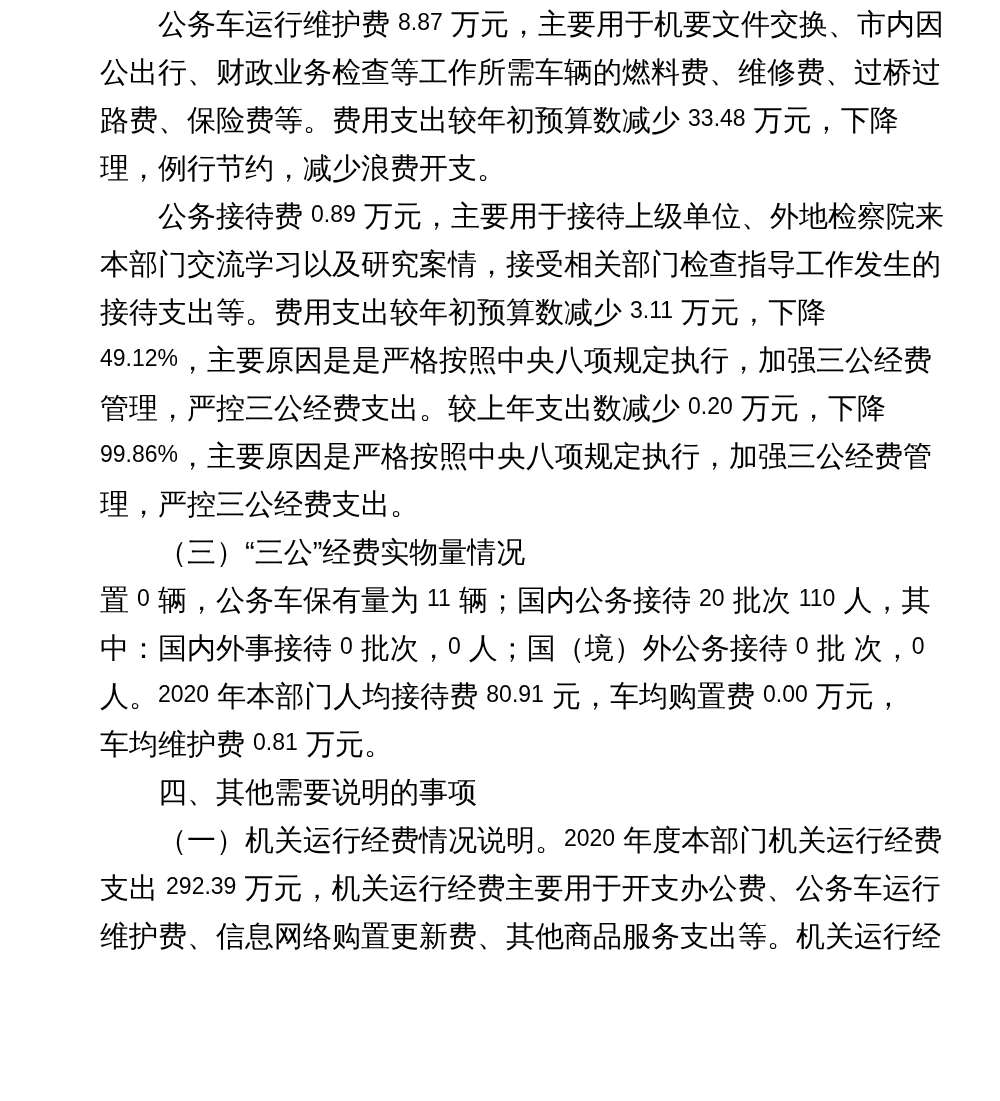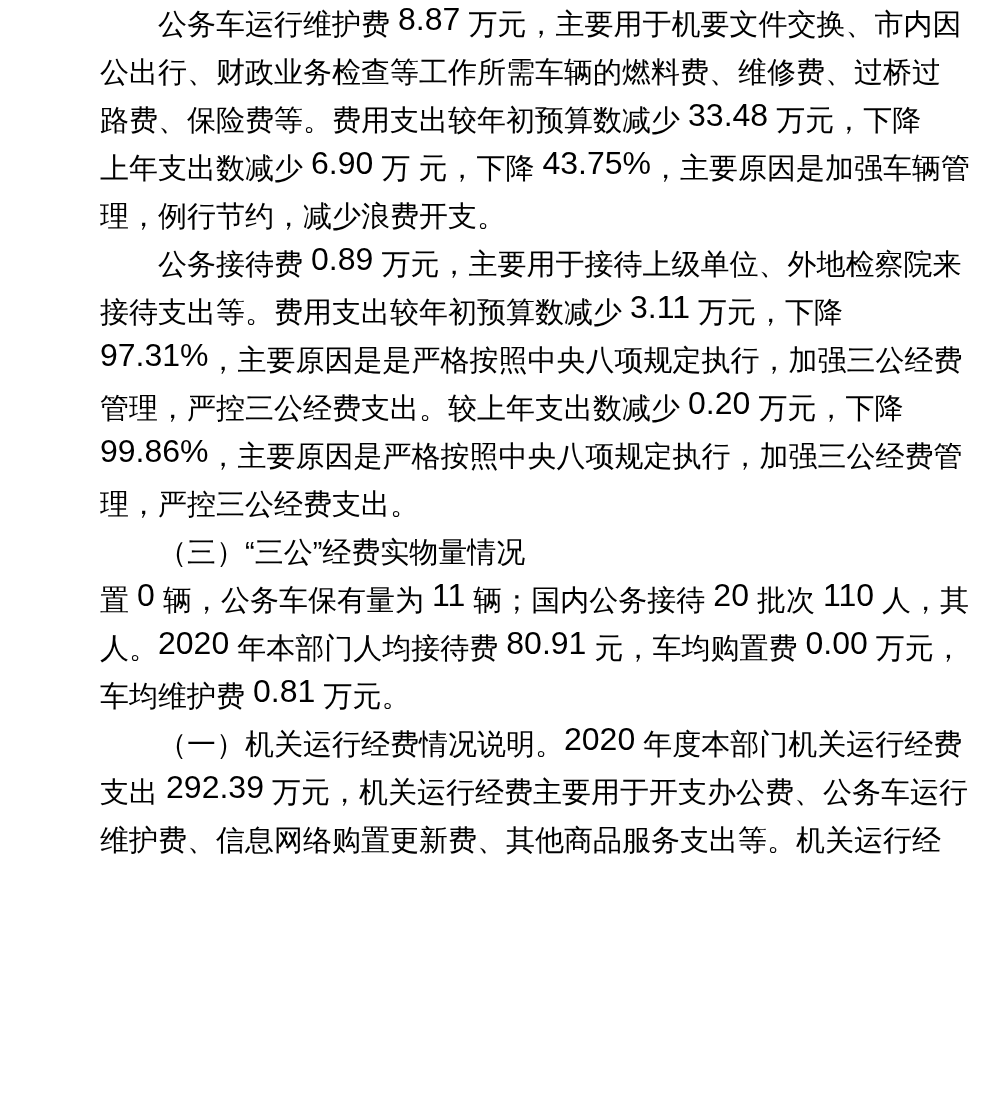--- a/index.html
+++ b/index.html
@@ -38,43 +38,45 @@
   }
   .text-line.indent {
     text-indent: 58px;
   }
   .text-line.heading {
     font-weight: 400;
   }
   
   .num {
     font-family: "Liberation Sans", sans-serif;
-    font-size: 32px;
+    font-size: 23px;
     line-height: 0;
     position: relative;
     top: -4px;
   }
 </style>
 </head>
 <body>
 
 <div class="doc-page">
   <div class="doc-text" id="doc-text">
       <div class="text-line indent">公务车运行维护费 <span class="num">8.87</span> 万元，主要用于机要文件交换、市内因</div>
       <div class="text-line">公出行、财政业务检查等工作所需车辆的燃料费、维修费、过桥过</div>
       <div class="text-line">路费、保险费等。费用支出较年初预算数减少 <span class="num">33.48</span> 万元，下降</div>
-      <div class="text-line">上年支出数减少 <span class="num">6.90</span> 万 元，下降 <span class="num">43.75%</span>，主要原因是加强车辆管</div>
       <div class="text-line">理，例行节约，减少浪费开支。</div>
       <div class="text-line indent">公务接待费 <span class="num">0.89</span> 万元，主要用于接待上级单位、外地检察院来</div>
+      <div class="text-line">本部门交流学习以及研究案情，接受相关部门检查指导工作发生的</div>
       <div class="text-line">接待支出等。费用支出较年初预算数减少 <span class="num">3.11</span> 万元，下降</div>
-      <div class="text-line"><span class="num">97.31%</span>，主要原因是是严格按照中央八项规定执行，加强三公经费</div>
+      <div class="text-line"><span class="num">49.12%</span>，主要原因是是严格按照中央八项规定执行，加强三公经费</div>
       <div class="text-line">管理，严控三公经费支出。较上年支出数减少 <span class="num">0.20</span> 万元，下降</div>
       <div class="text-line"><span class="num">99.86%</span>，主要原因是严格按照中央八项规定执行，加强三公经费管</div>
       <div class="text-line">理，严控三公经费支出。</div>
       <div class="text-line heading indent">（三）“三公”经费实物量情况</div>
       <div class="text-line">置 <span class="num">0</span> 辆，公务车保有量为 <span class="num">11</span> 辆；国内公务接待 <span class="num">20</span> 批次 <span class="num">110</span> 人，其</div>
+      <div class="text-line">中：国内外事接待 <span class="num">0</span> 批次，<span class="num">0</span> 人；国（境）外公务接待 <span class="num">0</span> 批 次，<span class="num">0</span></div>
       <div class="text-line">人。<span class="num">2020</span> 年本部门人均接待费 <span class="num">80.91</span> 元，车均购置费 <span class="num">0.00</span> 万元，</div>
       <div class="text-line">车均维护费 <span class="num">0.81</span> 万元。</div>
+      <div class="text-line heading indent">四、其他需要说明的事项</div>
       <div class="text-line indent">（一）机关运行经费情况说明。<span class="num">2020</span> 年度本部门机关运行经费</div>
       <div class="text-line">支出 <span class="num">292.39</span> 万元，机关运行经费主要用于开支办公费、公务车运行</div>
       <div class="text-line">维护费、信息网络购置更新费、其他商品服务支出等。机关运行经</div>
     </div>
 </div>
 
 </body></html>

